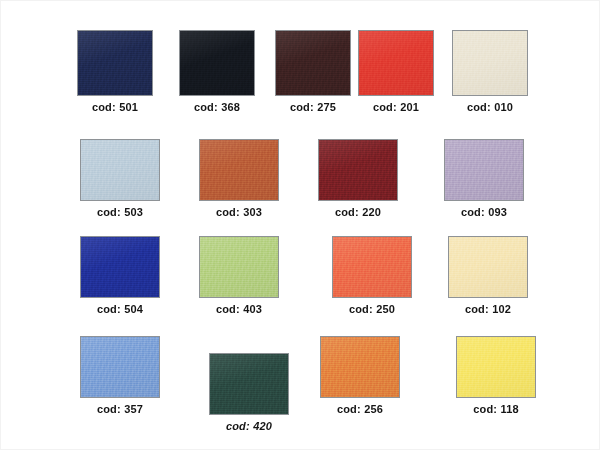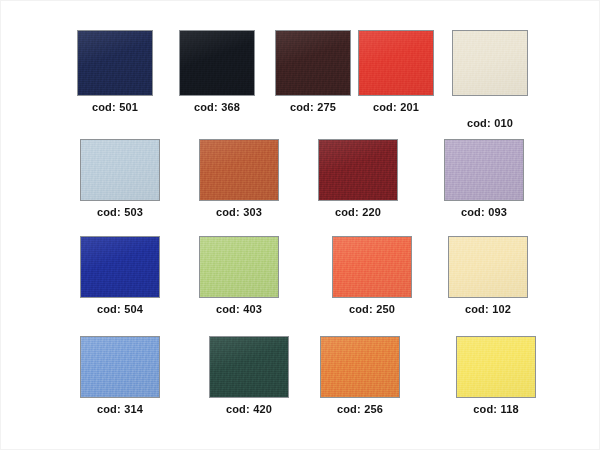--- a/index.html
+++ b/index.html
@@ -107,21 +107,21 @@
         </div>
         <div class="chip-label" style="color: rgb(21, 21, 21);">cod: 275</div>
       </div>
       <div class="swatch-cell" style="left: 357px; top: 29px; width: 76px;">
         <div class="chip" title="#e23c32" style="width: 76px; height: 66px; background-color: rgb(226, 60, 50); border-color: rgb(142, 146, 150);">
           <div class="grain"></div>
           <div class="sheen"></div>
         </div>
         <div class="chip-label" style="color: rgb(21, 21, 21);">cod: 201</div>
       </div>
-      <div class="swatch-cell" style="left: 451px; top: 29px; width: 76px; gap: 16px;">
+      <div class="swatch-cell" style="left: 451px; top: 29px; width: 76px;">
         <div class="chip" title="#ebe5d4" style="width: 76px; height: 66px; background-color: rgb(235, 229, 212); border-color: rgb(142, 146, 150);">
           <div class="grain"></div>
           <div class="sheen"></div>
         </div>
         <div class="chip-label" style="color: rgb(21, 21, 21);">cod: 010</div>
       </div>
       <div class="swatch-cell" style="left: 79px; top: 138px; width: 80px;">
         <div class="chip" title="#bdcedb" style="width: 80px; height: 62px; background-color: rgb(189, 206, 219); border-color: rgb(142, 146, 150);">
           <div class="grain"></div>
           <div class="sheen"></div>
@@ -175,23 +175,23 @@
           <div class="grain"></div>
           <div class="sheen"></div>
         </div>
         <div class="chip-label" style="color: rgb(21, 21, 21);">cod: 102</div>
       </div>
       <div class="swatch-cell" style="left: 79px; top: 335px; width: 80px;">
         <div class="chip" title="#7ea2d8" style="width: 80px; height: 62px; background-color: rgb(126, 162, 216); border-color: rgb(142, 146, 150);">
           <div class="grain"></div>
           <div class="sheen"></div>
         </div>
-        <div class="chip-label" style="color: rgb(21, 21, 21);">cod: 314</div>
-      </div>
-      <div class="swatch-cell" style="left: 198px; top: 335px; width: 100px;">
+        <div class="chip-label" style="color: rgb(21, 21, 21);">cod: 357</div>
+      </div>
+      <div class="swatch-cell" style="left: 198px; top: 352px; width: 100px; font-style: italic;">
         <div class="chip" title="#2b4a42" style="width: 80px; height: 62px; background-color: rgb(43, 74, 66); border-color: rgb(142, 146, 150);">
           <div class="grain"></div>
           <div class="sheen"></div>
         </div>
         <div class="chip-label" style="color: rgb(21, 21, 21);">cod: 420</div>
       </div>
       <div class="swatch-cell" style="left: 319px; top: 335px; width: 80px;">
         <div class="chip" title="#e58440" style="width: 80px; height: 62px; background-color: rgb(229, 132, 64); border-color: rgb(142, 146, 150);">
           <div class="grain"></div>
           <div class="sheen"></div>

